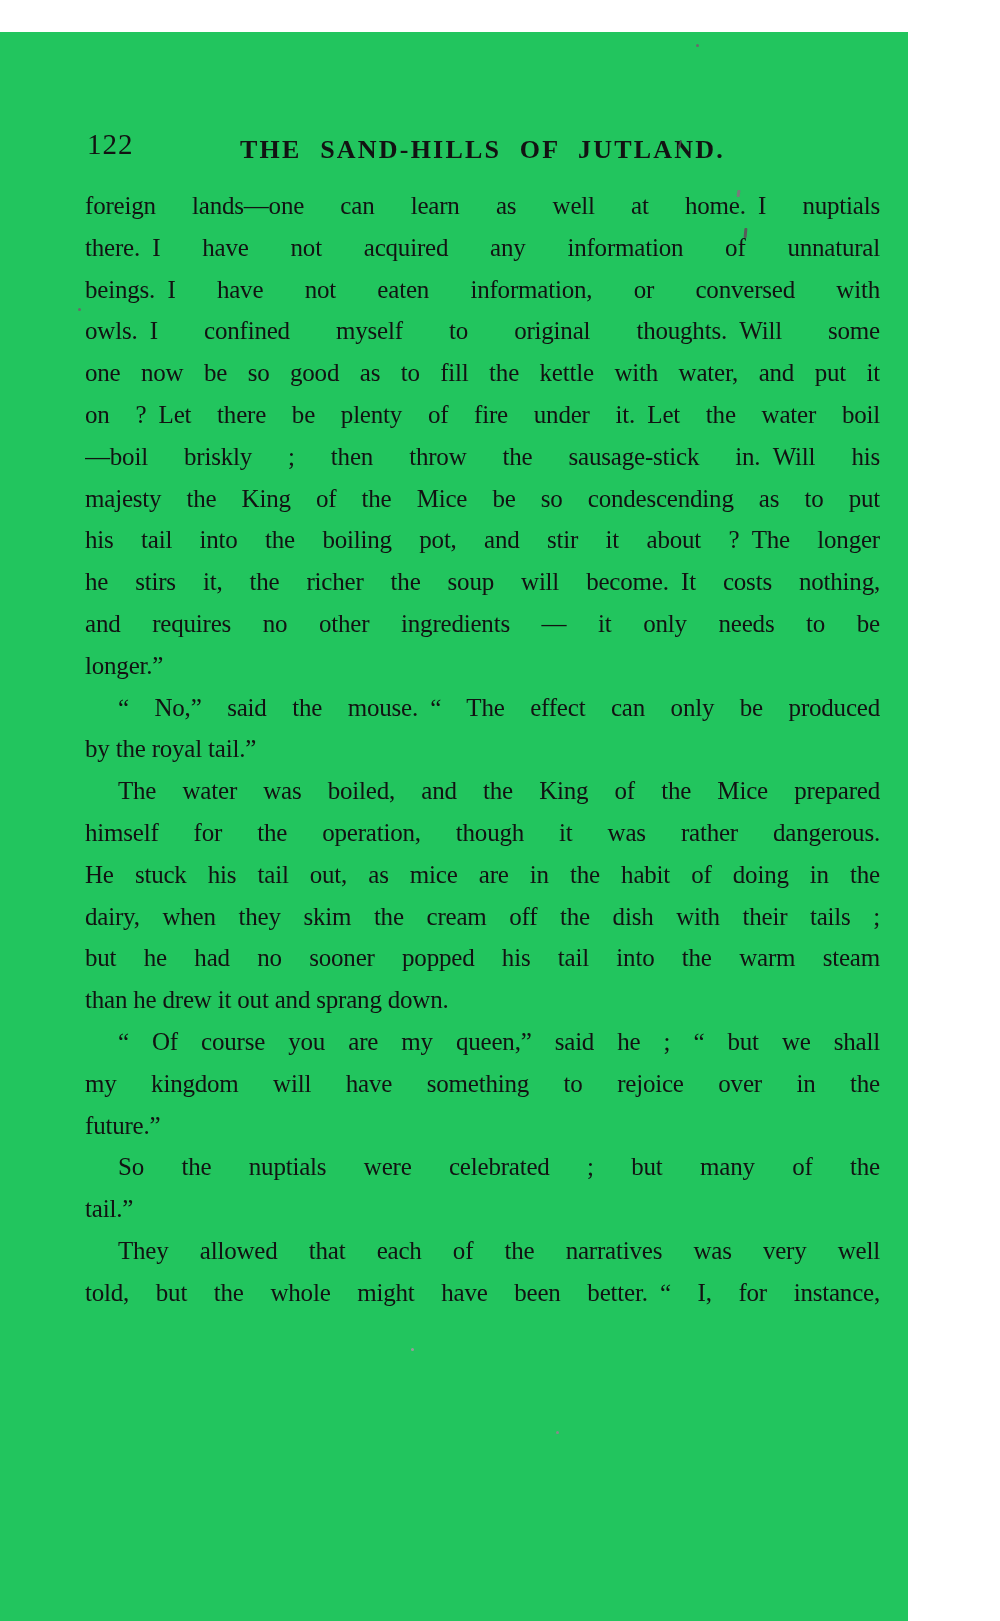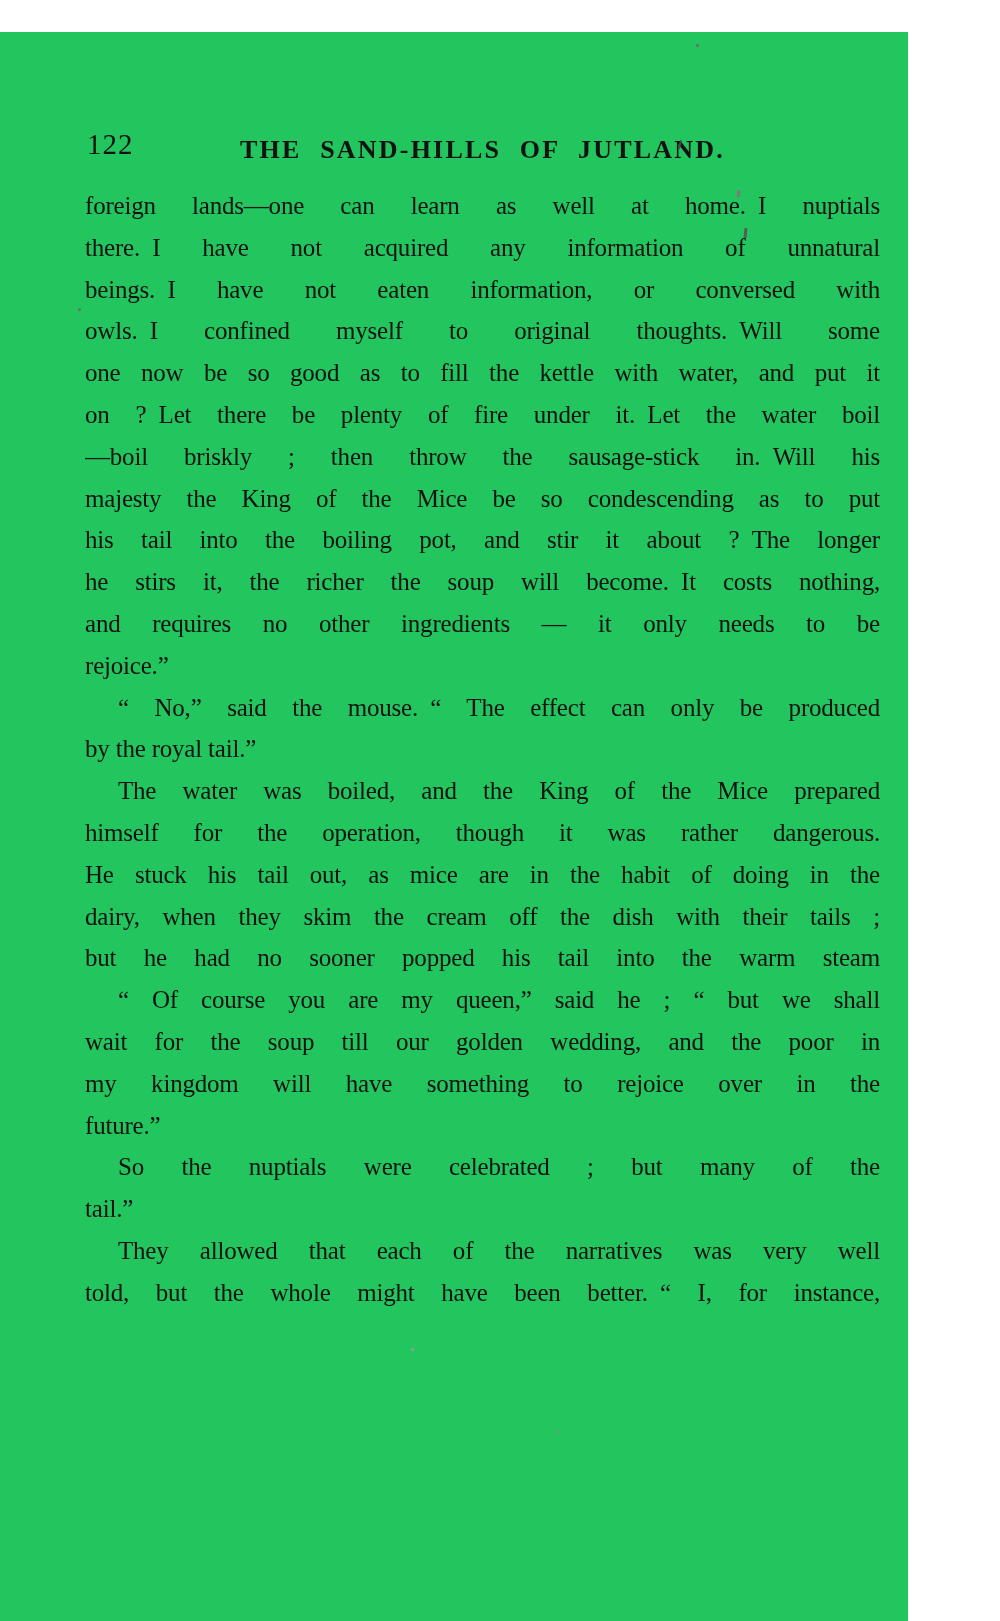--- a/index.html
+++ b/index.html
@@ -80,30 +80,30 @@
       <div class="line just">there. I have not acquired any information of unnatural</div>
       <div class="line just">beings. I have not eaten information, or conversed with</div>
       <div class="line just">owls. I confined myself to original thoughts. Will some</div>
       <div class="line just">one now be so good as to fill the kettle with water, and put it</div>
       <div class="line just">on ? Let there be plenty of fire under it. Let the water boil</div>
       <div class="line just">—boil briskly ; then throw the sausage-stick in. Will his</div>
       <div class="line just">majesty the King of the Mice be so condescending as to put</div>
       <div class="line just">his tail into the boiling pot, and stir it about ? The longer</div>
       <div class="line just">he stirs it, the richer the soup will become. It costs nothing,</div>
       <div class="line just">and requires no other ingredients — it only needs to be</div>
-      <div class="line">rejoice.”</div>
+      <div class="line">longer.”</div>
       <div class="line just ind">“ No,” said the mouse. “ The effect can only be produced</div>
       <div class="line">by the royal tail.”</div>
       <div class="line just ind">The water was boiled, and the King of the Mice prepared</div>
       <div class="line just">himself for the operation, though it was rather dangerous.</div>
       <div class="line just">He stuck his tail out, as mice are in the habit of doing in the</div>
       <div class="line just">dairy, when they skim the cream off the dish with their tails ;</div>
       <div class="line just">but he had no sooner popped his tail into the warm steam</div>
+      <div class="line">than he drew it out and sprang down.</div>
       <div class="line just ind">“ Of course you are my queen,” said he ; “ but we shall</div>
-      <div class="line just">wait for the soup till our golden wedding, and the poor in</div>
       <div class="line just">my kingdom will have something to rejoice over in the</div>
       <div class="line">future.”</div>
       <div class="line just ind">So the nuptials were celebrated ; but many of the</div>
       <div class="line">tail.”</div>
       <div class="line just ind">They allowed that each of the narratives was very well</div>
       <div class="line just">told, but the whole might have been better. “ I, for instance,</div>
     </div>
 
   <div class="speck" style="left:696px; top:12px; width:3px; height:3px;"></div>
   <div class="speck" style="left:679px; top:108px; width:2px; height:9px; border-radius:1px; transform:rotate(14deg); background:#4a4a4a;"></div>

